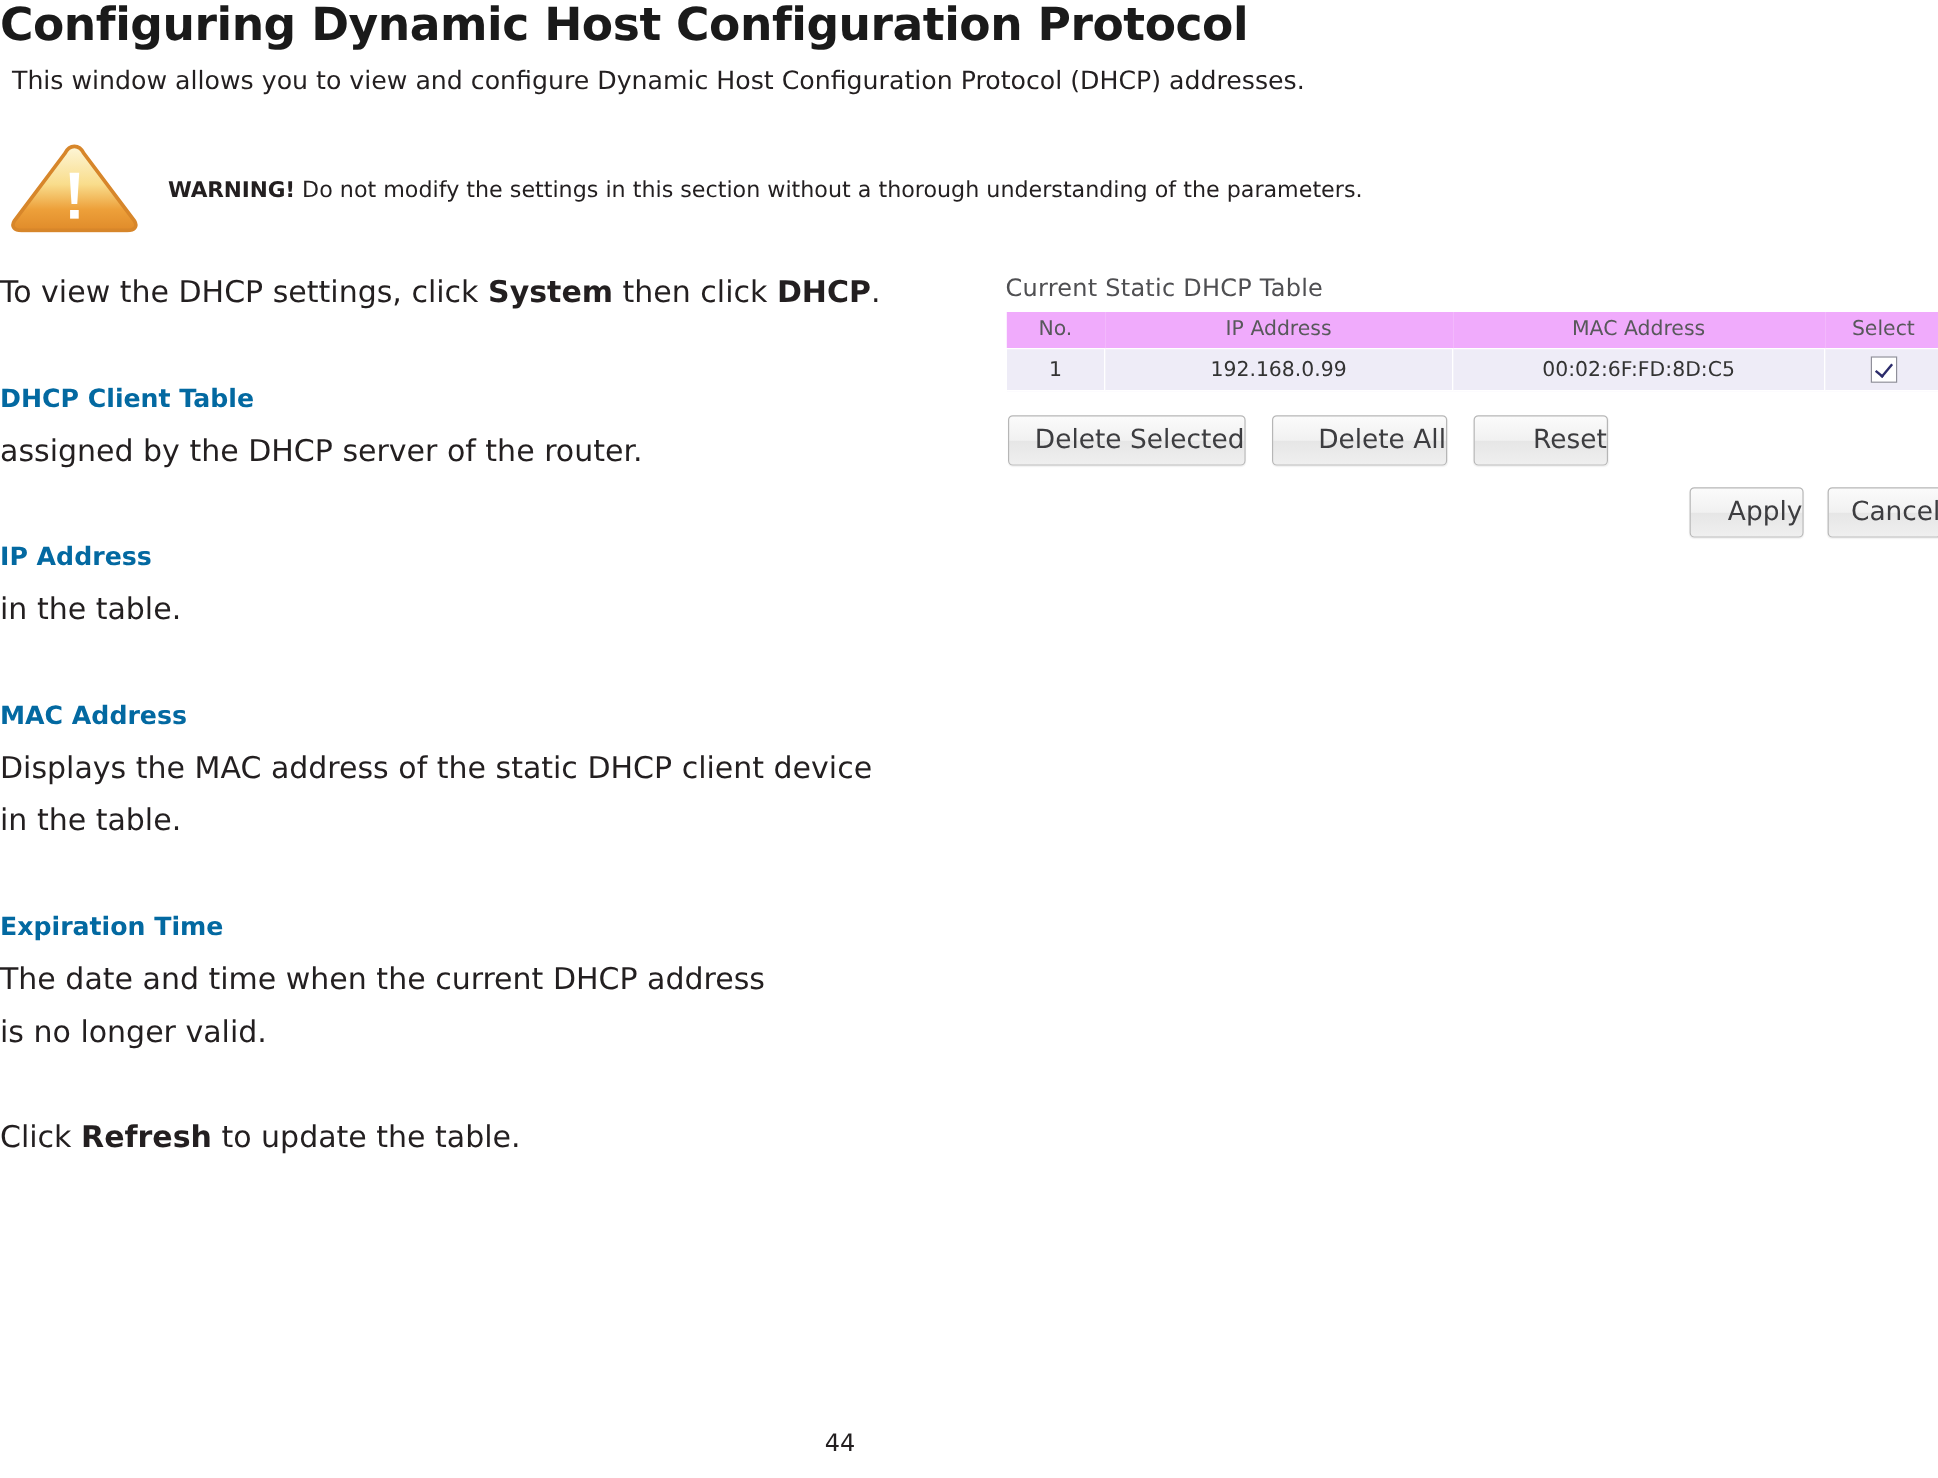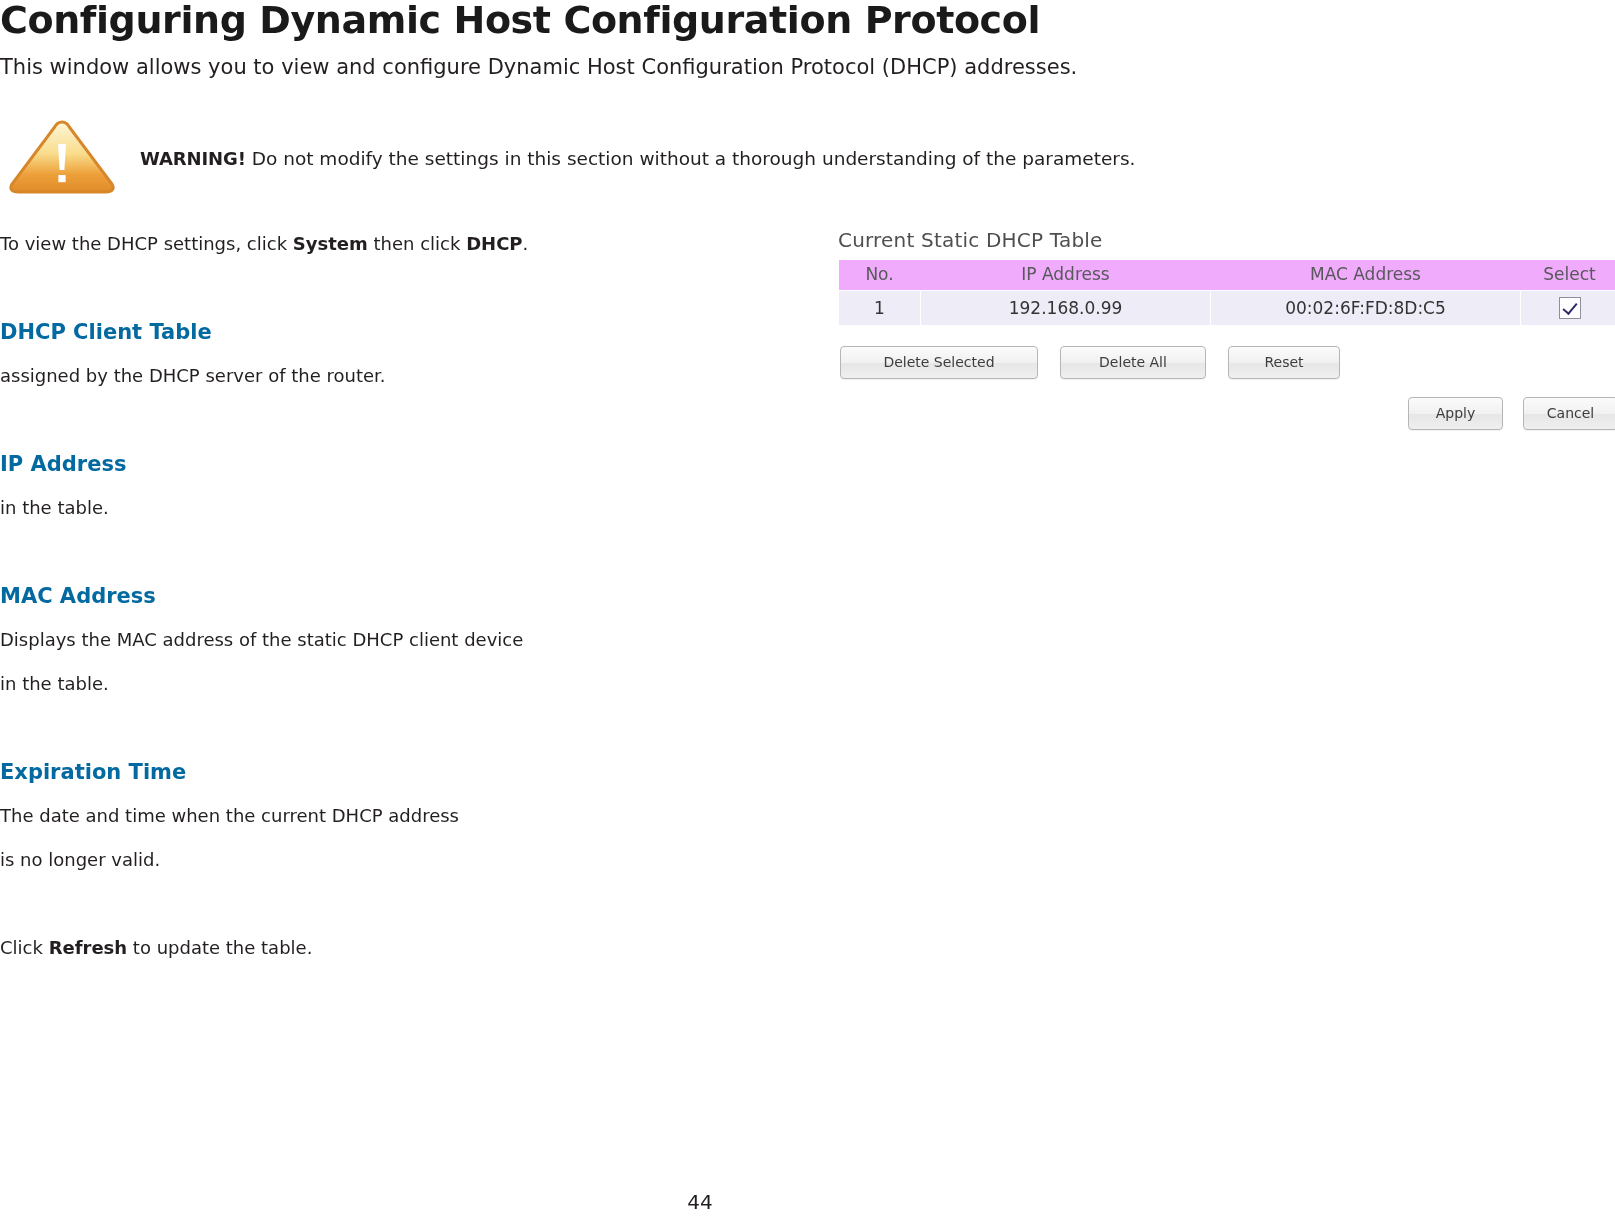--- a/index.html
+++ b/index.html
@@ -28,21 +28,21 @@
     left: 0px;
     top: -2px;
     font-size: 38px;
     font-weight: bold;
     letter-spacing: -0.4px;
     color: #1a1a1a;
     white-space: nowrap;
   }
   .doc-intro {
     position: absolute;
-    left: 0px;
+    left: 10px;
     top: 55px;
     font-size: 21px;
     color: #231f20;
     white-space: nowrap;
   }
 
   
   .warning-row {
     position: absolute;
     left: 0px;
@@ -72,21 +72,21 @@
   }
 
   
   .left-col {
     position: absolute;
     left: 0px;
     top: 222px;
     width: 760px;
   }
   .para {
-    font-size: 18px;
+    font-size: 25px;
     line-height: 44px;
     color: #231f20;
   }
   .para b { font-weight: bold; }
   .sec-head {
     font-size: 21px;
     font-weight: bold;
     line-height: 44px;
     color: #0369a1;
   }
@@ -156,27 +156,27 @@
     transform: rotate(40deg);
   }
 
   .btn-row {
     margin-top: 20px;
     display: flex;
     gap: 22px;
     padding-left: 2px;
   }
   .ui-btn {
-    font-size: 14px;
+    font-size: 22px;
     color: #3d3d40;
     background: linear-gradient(to bottom, #fbfbfb 0%, #f1f1f1 50%, #e6e6e6 51%, #efefef 100%);
     border: 1px solid #b6b6b6;
     border-radius: 4px;
     padding: 7px 0 8px 0;
-    text-align: center;
+    text-align: right;
     box-shadow: 0 1px 1px rgba(0,0,0,0.06);
     cursor: default;
   }
   .btn-del-sel { width: 196px; }
   .btn-del-all { width: 144px; }
   .btn-reset   { width: 110px; }
   .btn-apply   { width: 110px; }
   .btn-cancel  { width: 110px; }
 
   .btn-row-right {

